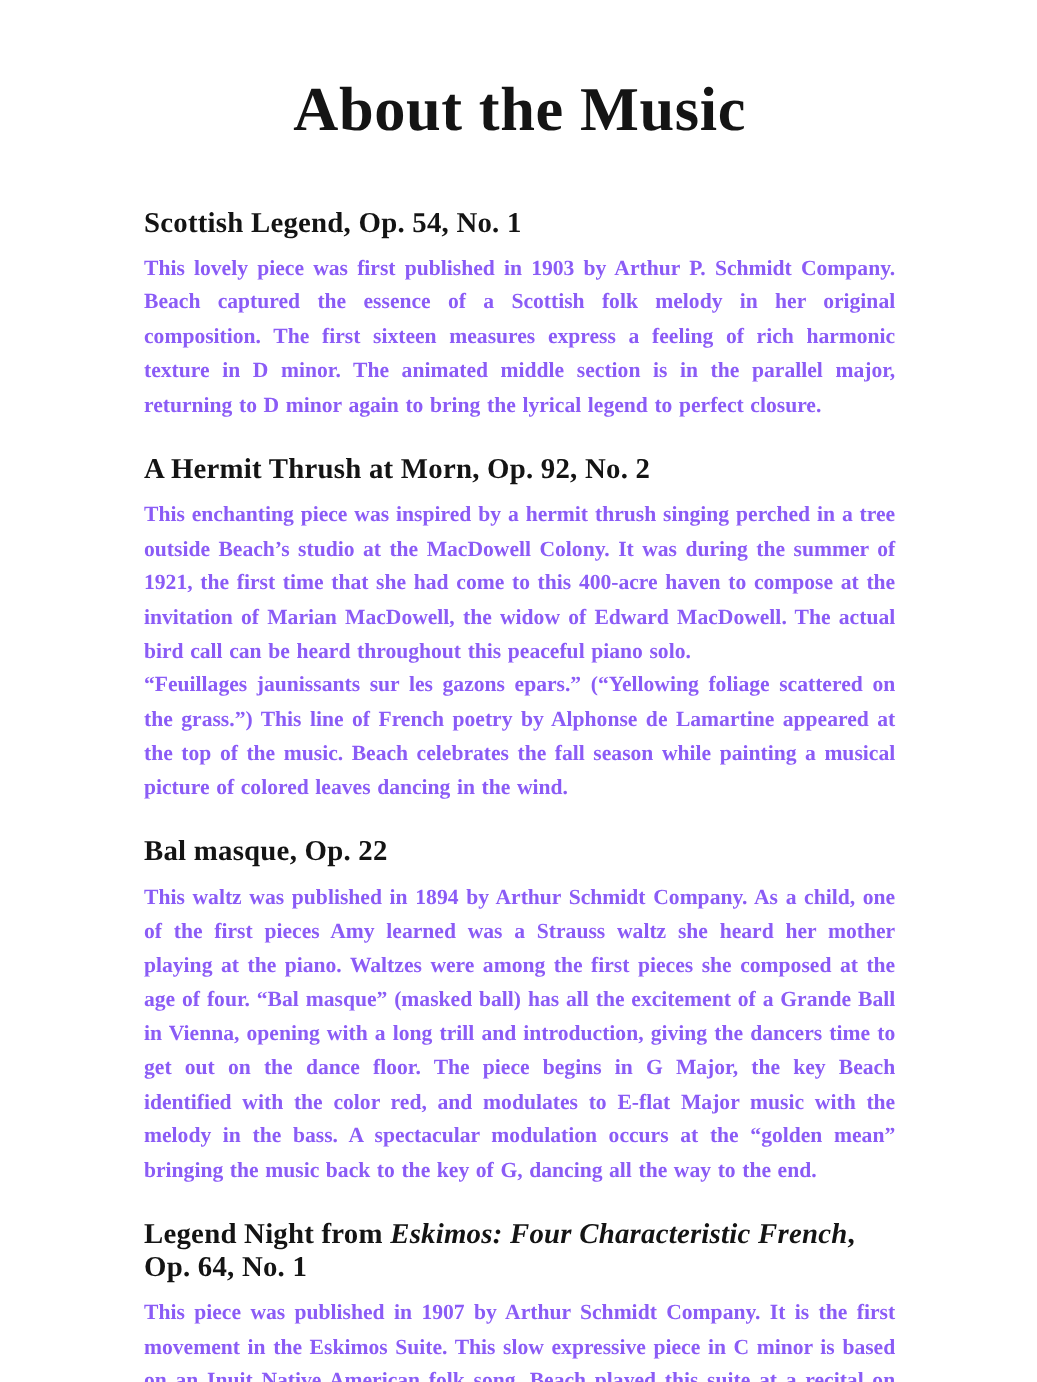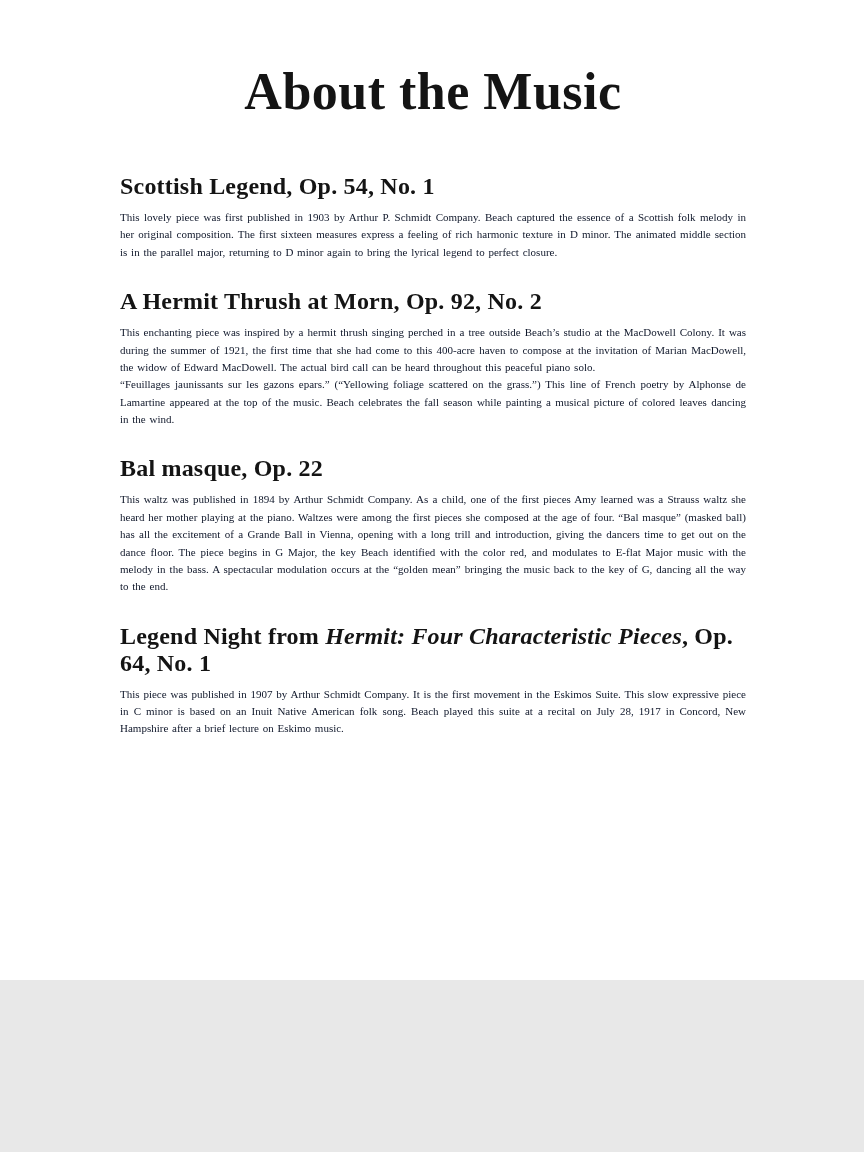--- a/index.html
+++ b/index.html
@@ -3,21 +3,21 @@
 <meta charset="utf-8">
 <style>
   html, body {
     margin: 0;
     padding: 0;
     background: #e8e8e8;
   }
   .doc-page {
     position: relative;
     width: 864px;
-    height: 980px;
+    height: 1152px;
     margin: 0 auto;
     background: #ffffff;
     box-sizing: border-box;
     padding: 62px 118px 40px 120px;
     font-family: "Liberation Serif", "DejaVu Serif", serif;
     color: #1b1b1b;
     overflow: hidden;
   }
   .doc-title {
     font-family: "Liberation Serif", "DejaVu Serif", serif;
@@ -35,26 +35,27 @@
     font-size: 24px;
     font-weight: 700;
     margin: 27px 0 9px 0;
     color: #141414;
     letter-spacing: 0.2px;
   }
   .piece-heading .italic {
     font-style: italic;
   }
   .piece-body {
-    font-size: 11px;
+    font-size: 18px;
     line-height: 1.58;
     text-align: justify;
     margin: 0;
-    color: #0f172a;
+    color: #8b5cf6;
     word-spacing: 1px;
+    font-weight: bold;
   }
 </style>
 </head>
 <body>
 
 <div class="doc-page">
   <h1 class="doc-title">About the Music</h1>
   <div id="sections-container">
       <section class="piece-section">
         <h2 class="piece-heading"><span>Scottish Legend, Op. 54, No. 1</span></h2>
@@ -67,17 +68,17 @@
       <section class="piece-section">
       </section>
       <section class="piece-section">
         <p class="piece-body">“Feuillages jaunissants sur les gazons epars.” (“Yellowing foliage scattered on the grass.”) This line of French poetry by Alphonse de Lamartine appeared at the top of the music. Beach celebrates the fall season while painting a musical picture of colored leaves dancing in the wind.</p>
       </section>
       <section class="piece-section">
         <h2 class="piece-heading"><span>Bal masque, Op. 22</span></h2>
         <p class="piece-body">This waltz was published in 1894 by Arthur Schmidt Company. As a child, one of the first pieces Amy learned was a Strauss waltz she heard her mother playing at the piano. Waltzes were among the first pieces she composed at the age of four. “Bal masque” (masked ball) has all the excitement of a Grande Ball in Vienna, opening with a long trill and introduction, giving the dancers time to get out on the dance floor. The piece begins in G Major, the key Beach identified with the color red, and modulates to E-flat Major music with the melody in the bass. A spectacular modulation occurs at the “golden mean” bringing the music back to the key of G, dancing all the way to the end.</p>
       </section>
       <section class="piece-section">
-        <h2 class="piece-heading"><span>Legend Night from </span><span class="italic">Hermit: Four Characteristic Pieces</span><span>, Op. 64, No. 1</span></h2>
+        <h2 class="piece-heading"><span>Legend Night from </span><span class="italic">Eskimos: Four Characteristic French</span><span>, Op. 64, No. 1</span></h2>
         <p class="piece-body">This piece was published in 1907 by Arthur Schmidt Company. It is the first movement in the Eskimos Suite. This slow expressive piece in C minor is based on an Inuit Native American folk song. Beach played this suite at a recital on July 28, 1917 in Concord, New Hampshire after a brief lecture on Eskimo music.</p>
       </section>
     </div>
 </div>
 
 </body></html>

